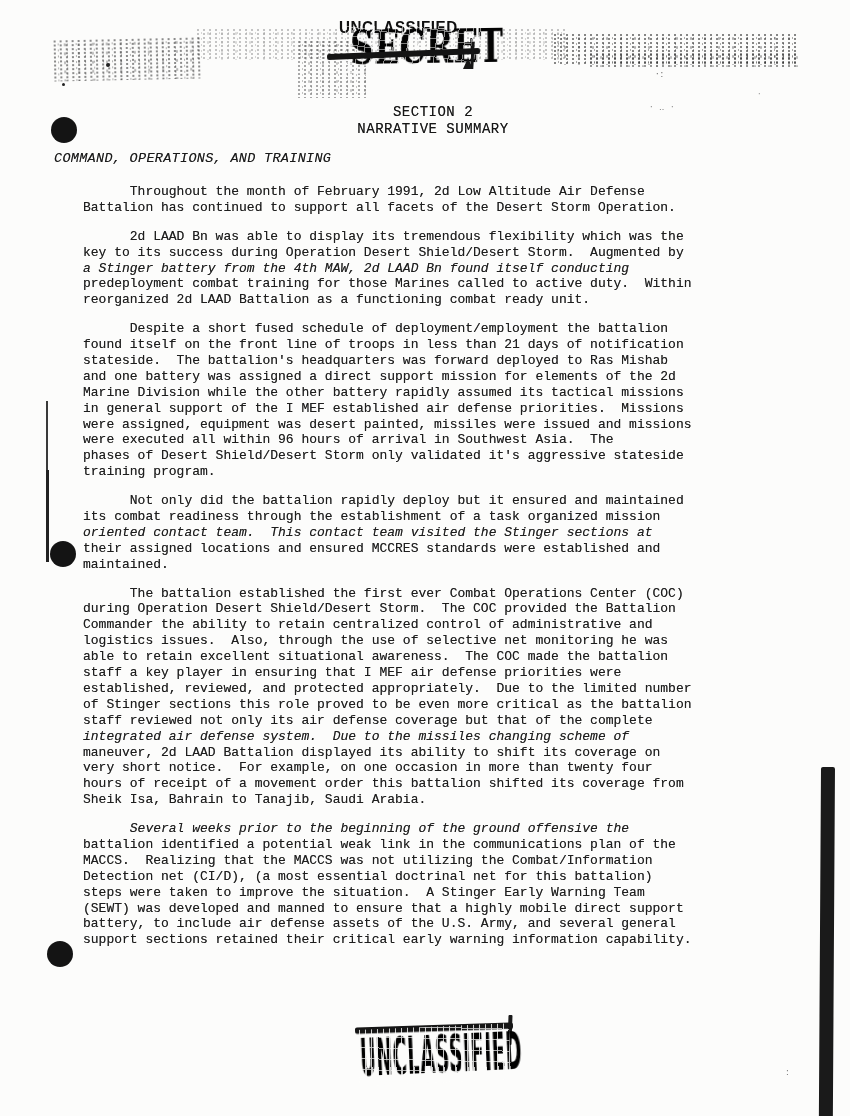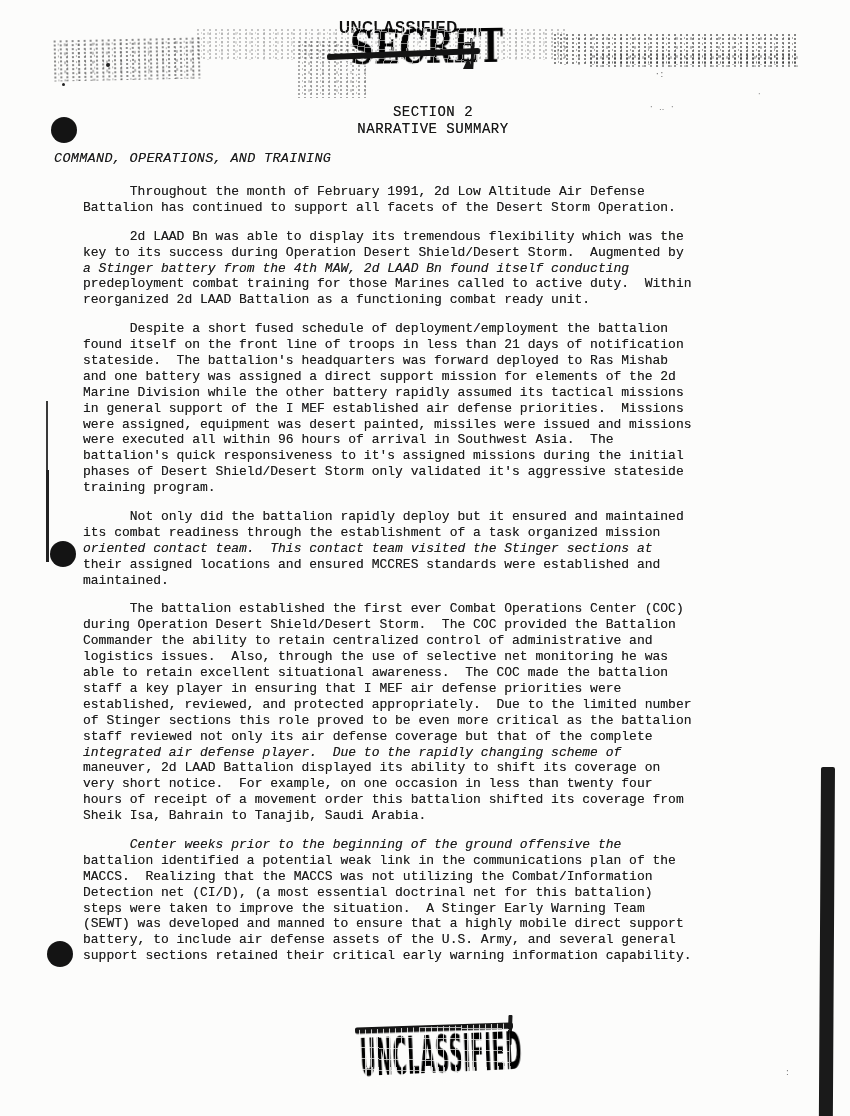--- a/index.html
+++ b/index.html
@@ -149,49 +149,48 @@
       </div>
       <div class="paragraph">
         <div class="line">      Despite a short fused schedule of deployment/employment the battalion</div>
         <div class="line">found itself on the front line of troops in less than 21 days of notification</div>
         <div class="line">stateside.  The battalion's headquarters was forward deployed to Ras Mishab</div>
         <div class="line">and one battery was assigned a direct support mission for elements of the 2d</div>
         <div class="line">Marine Division while the other battery rapidly assumed its tactical missions</div>
         <div class="line">in general support of the I MEF established air defense priorities.  Missions</div>
         <div class="line">were assigned, equipment was desert painted, missiles were issued and missions</div>
         <div class="line">were executed all within 96 hours of arrival in Southwest Asia.  The</div>
-        <div class="line">battalion's quick responsiveness to it's assigned missions during the initial</div>
         <div class="line">phases of Desert Shield/Desert Storm only validated it's aggressive stateside</div>
         <div class="line">training program.</div>
       </div>
       <div class="paragraph">
         <div class="line">      Not only did the battalion rapidly deploy but it ensured and maintained</div>
         <div class="line">its combat readiness through the establishment of a task organized mission</div>
         <div class="line italic">oriented contact team.  This contact team visited the Stinger sections at</div>
         <div class="line">their assigned locations and ensured MCCRES standards were established and</div>
         <div class="line">maintained.</div>
       </div>
       <div class="paragraph">
         <div class="line">      The battalion established the first ever Combat Operations Center (COC)</div>
         <div class="line">during Operation Desert Shield/Desert Storm.  The COC provided the Battalion</div>
         <div class="line">Commander the ability to retain centralized control of administrative and</div>
         <div class="line">logistics issues.  Also, through the use of selective net monitoring he was</div>
         <div class="line">able to retain excellent situational awareness.  The COC made the battalion</div>
         <div class="line">staff a key player in ensuring that I MEF air defense priorities were</div>
         <div class="line">established, reviewed, and protected appropriately.  Due to the limited number</div>
         <div class="line">of Stinger sections this role proved to be even more critical as the battalion</div>
         <div class="line">staff reviewed not only its air defense coverage but that of the complete</div>
-        <div class="line italic">integrated air defense player.  Due to the rapidly changing scheme of</div>
+        <div class="line italic">integrated air defense system.  Due to the missiles changing scheme of</div>
         <div class="line">maneuver, 2d LAAD Battalion displayed its ability to shift its coverage on</div>
-        <div class="line">very short notice.  For example, on one occasion in less than twenty four</div>
+        <div class="line">very short notice.  For example, on one occasion in more than twenty four</div>
         <div class="line">hours of receipt of a movement order this battalion shifted its coverage from</div>
         <div class="line">Sheik Isa, Bahrain to Tanajib, Saudi Arabia.</div>
       </div>
       <div class="paragraph">
-        <div class="line italic">      Center weeks prior to the beginning of the ground offensive the</div>
+        <div class="line italic">      Several weeks prior to the beginning of the ground offensive the</div>
         <div class="line">battalion identified a potential weak link in the communications plan of the</div>
         <div class="line">MACCS.  Realizing that the MACCS was not utilizing the Combat/Information</div>
         <div class="line">Detection net (CI/D), (a most essential doctrinal net for this battalion)</div>
         <div class="line">steps were taken to improve the situation.  A Stinger Early Warning Team</div>
         <div class="line">(SEWT) was developed and manned to ensure that a highly mobile direct support</div>
         <div class="line">battery, to include air defense assets of the U.S. Army, and several general</div>
         <div class="line">support sections retained their critical early warning information capability.</div>
       </div>
     </div>
 

